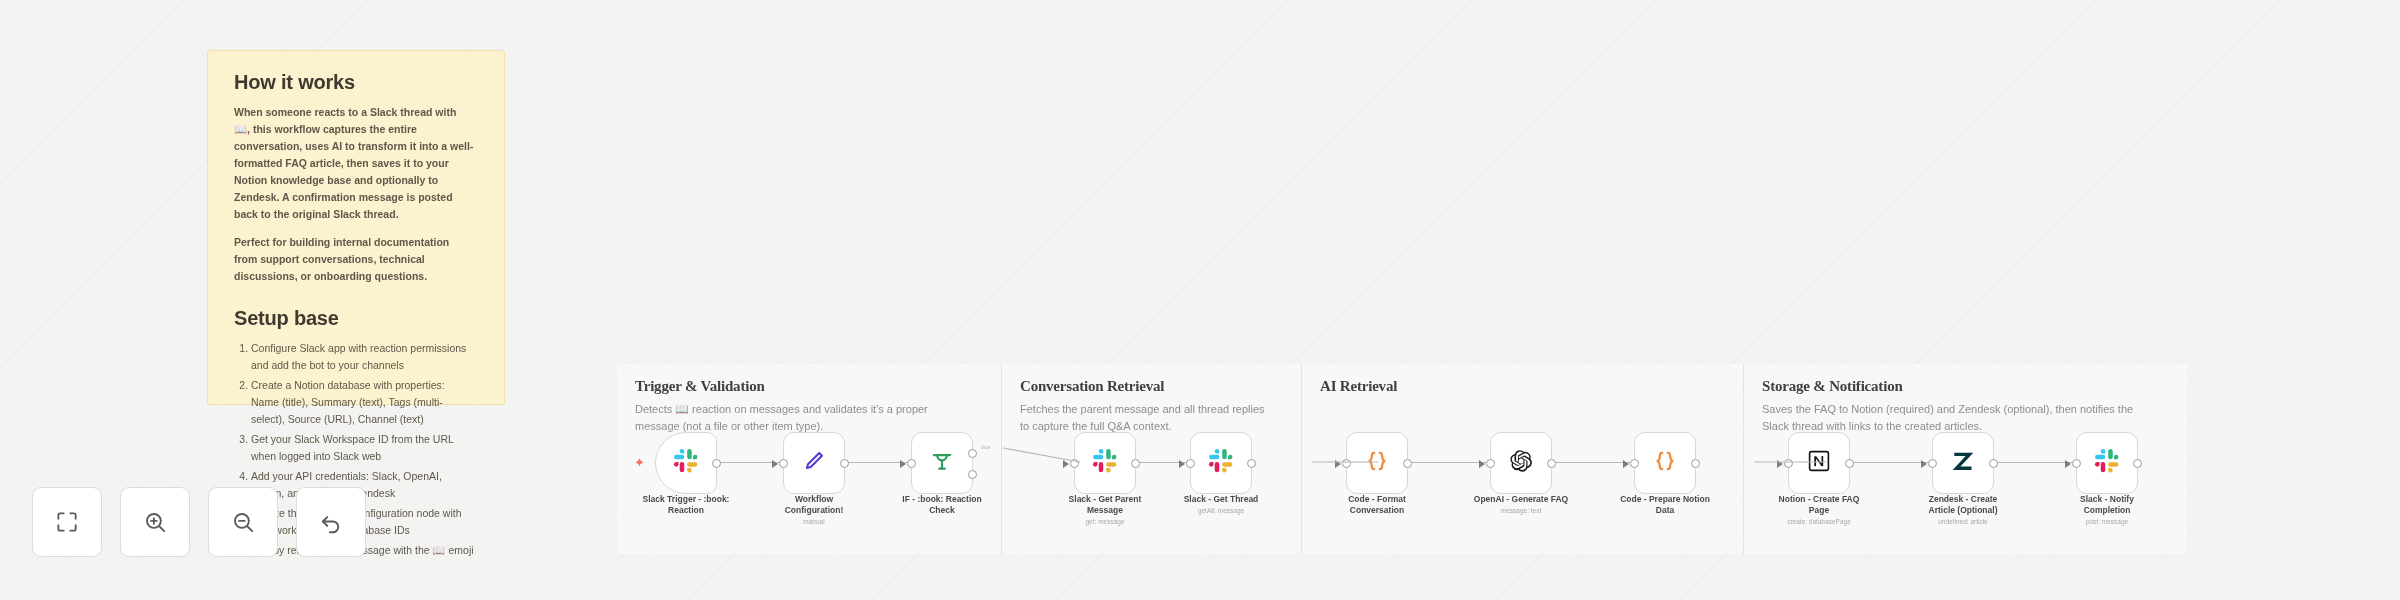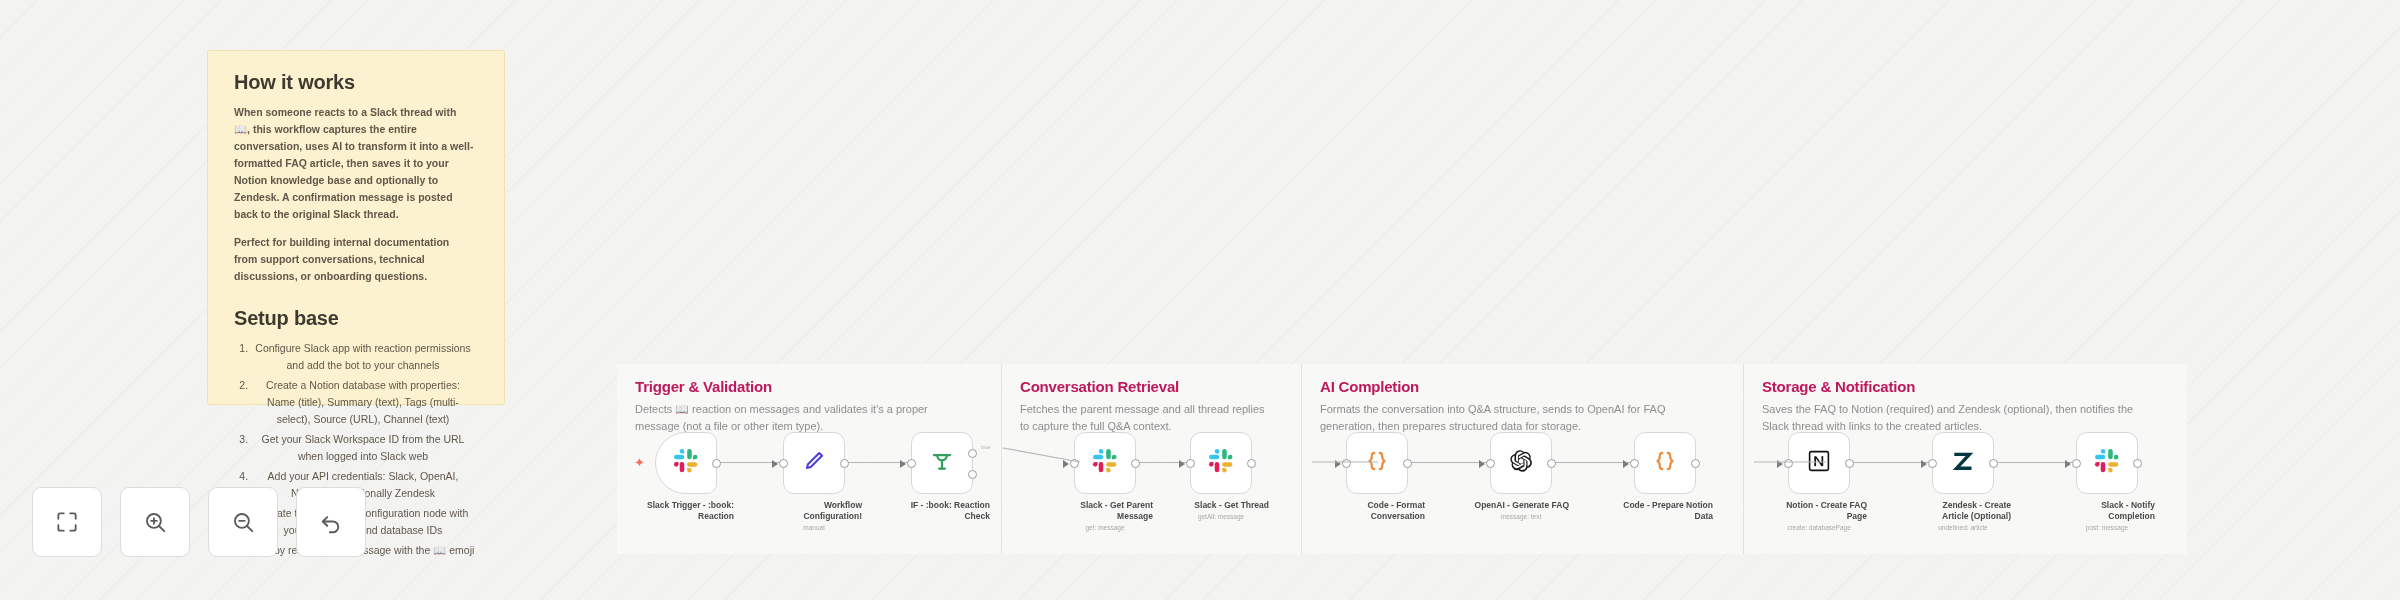--- a/index.html
+++ b/index.html
@@ -24,21 +24,21 @@
     background:#fdf2cf;border:1px solid #f0e2b0;border-radius:3px;
     padding:20px 29px 0 26px;box-sizing:border-box;
     color:#4a4235;
   }
   #sticky h2{
     margin:0 0 10px 0;font-size:20px;font-weight:700;letter-spacing:-0.2px;color:#3f3a30;
   }
   #sticky h2.second{margin-top:22px;}
   #sticky p{margin:0 0 11px 0;font-size:10.5px;line-height:1.62;color:#5f574a;font-weight:bold;}
   #sticky ol{margin:4px 0 0 0;padding-left:17px;font-size:10.5px;line-height:1.62;color:#5f574a;}
-  #sticky ol li{margin-bottom:3px;text-align:center;}
+  #sticky ol li{margin-bottom:3px;}
 
   
   #toolbar{position:absolute;left:32px;top:487px;display:flex;gap:18px;}
   .tb-btn{
     width:70px;height:70px;background:#ffffff;border:1px solid #dcdcdc;border-radius:9px;
     display:flex;align-items:center;justify-content:center;box-sizing:border-box;
   }
   .tb-btn svg{display:block;}
 
   
@@ -49,41 +49,42 @@
   .section{
     position:relative;
     background:rgba(250,250,249,0.72);
     border-right:1px solid #e3e3e1;
     box-sizing:border-box;
     padding:14px 0 0 0;
   }
   .section:last-child{border-right:none;}
   .section .s-head{padding:0 18px;}
   .section h3{
-    margin:0 0 6px 0;font-size:15px;font-weight:700;color:#be185d;letter-spacing:-0.2px;
+    margin:0 0 6px 0;font-size:15px;font-weight:700;color:#404040;letter-spacing:-0.2px;
     white-space:nowrap;
+    font-family:Liberation Serif, serif;
   }
   .section .s-desc{
     margin:0;font-size:11px;line-height:1.55;color:#8d8d8d;
     max-width:95%;
   }
   .nodes{
     position:absolute;left:0;right:0;top:68px;height:110px;
   }
   .node{
     position:absolute;top:0;width:62px;
   }
   .node-box{
     width:62px;height:62px;background:#ffffff;border:1px solid #d8d8d8;border-radius:11px;
     display:flex;align-items:center;justify-content:center;box-sizing:border-box;
     position:relative;
   }
   .node-box.trigger{border-radius:34px 11px 11px 34px;}
   .node-label{
-    margin-top:6px;text-align:right;font-size:8.5px;font-weight:700;color:#4a4a4a;
+    text-align:center;font-size:8.5px;font-weight:700;color:#4a4a4a;
     line-height:1.28;width:96px;margin-left:-17px;
   }
   .node-sub{
     text-align:center;font-size:6.5px;color:#a8a8a8;line-height:1.3;margin-top:2px;
     width:96px;margin-left:-17px;
   }
   
   .dot{
     position:absolute;width:9px;height:9px;border-radius:50%;
     background:#ffffff;border:1.4px solid #9c9c9c;box-sizing:border-box;
@@ -280,22 +281,21 @@
           <span class="dot out"></span>
         </div>
         <div class="node-label">Slack - Get Thread</div>
         <div class="node-sub">getAll: message</div>
       </div>
     </div>
   </div>
 
   <div class="section" style="width:442px">
     <div class="s-head">
-      <h3>AI Completion</h3>
-      <p class="s-desc">Formats the conversation into Q&amp;A structure, sends to OpenAI for FAQ generation, then prepares structured data for storage.</p>
+      <h3>AI Retrieval</h3>
     </div>
     <div class="nodes">
       <div class="conn" style="left:106px;width:82px;"></div>
       <div class="conn" style="left:250px;width:82px;"></div>
       <div class="node" style="left:44px">
         <div class="node-box">
           <span class="arrow-in"></span>
           <span class="dot in"></span>
           <span>
             <svg width="26" height="26" viewBox="0 0 24 24" fill="none" stroke="#ef8b3c" stroke-width="2" stroke-linecap="round" stroke-linejoin="round">

